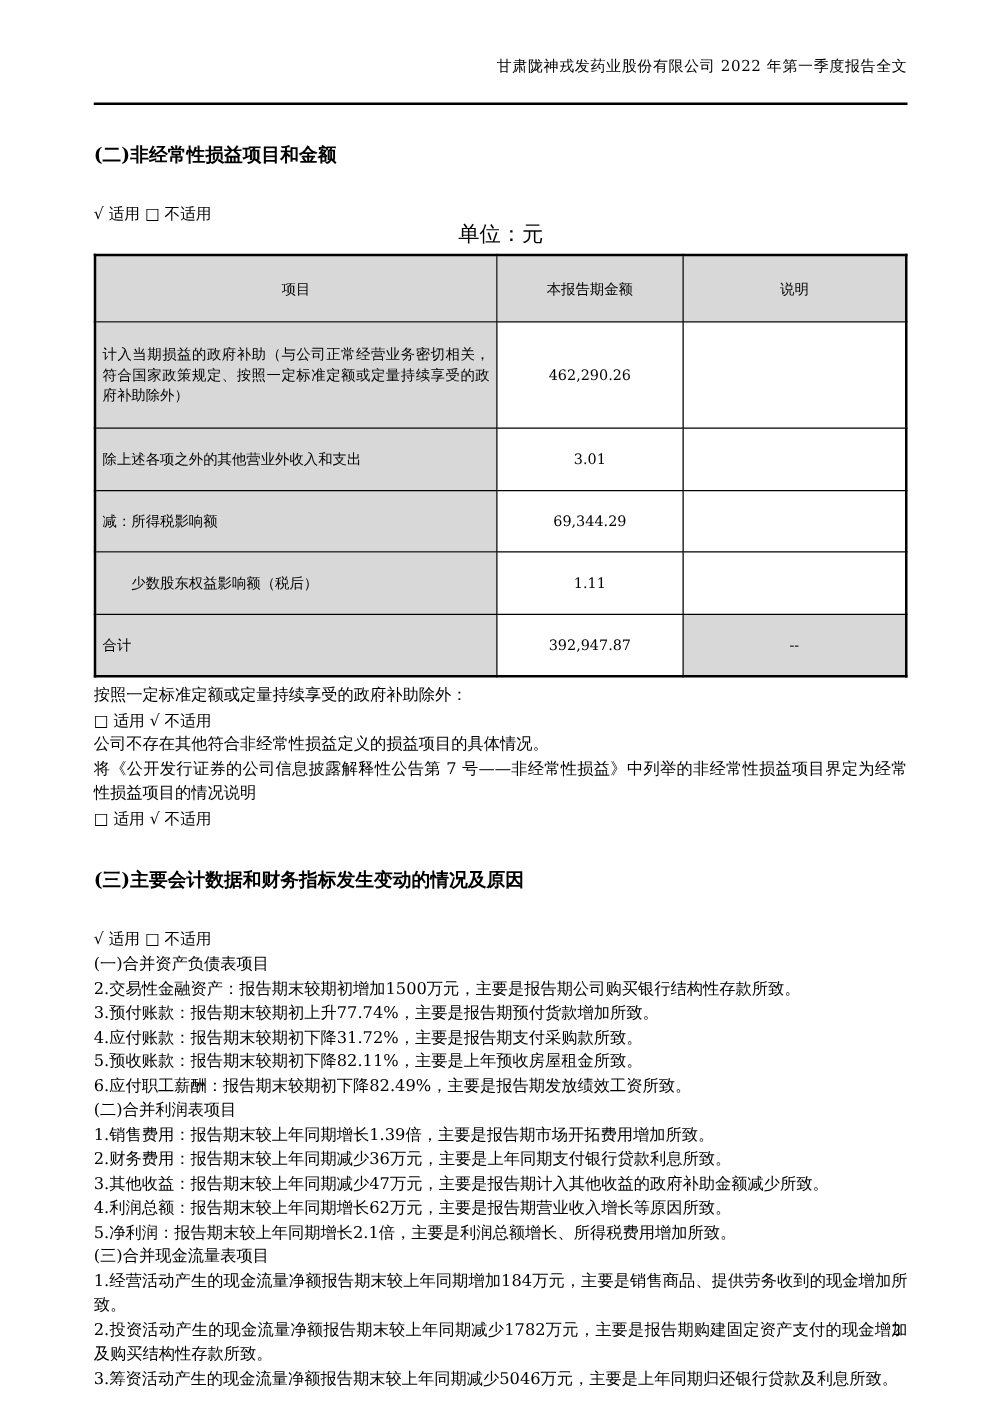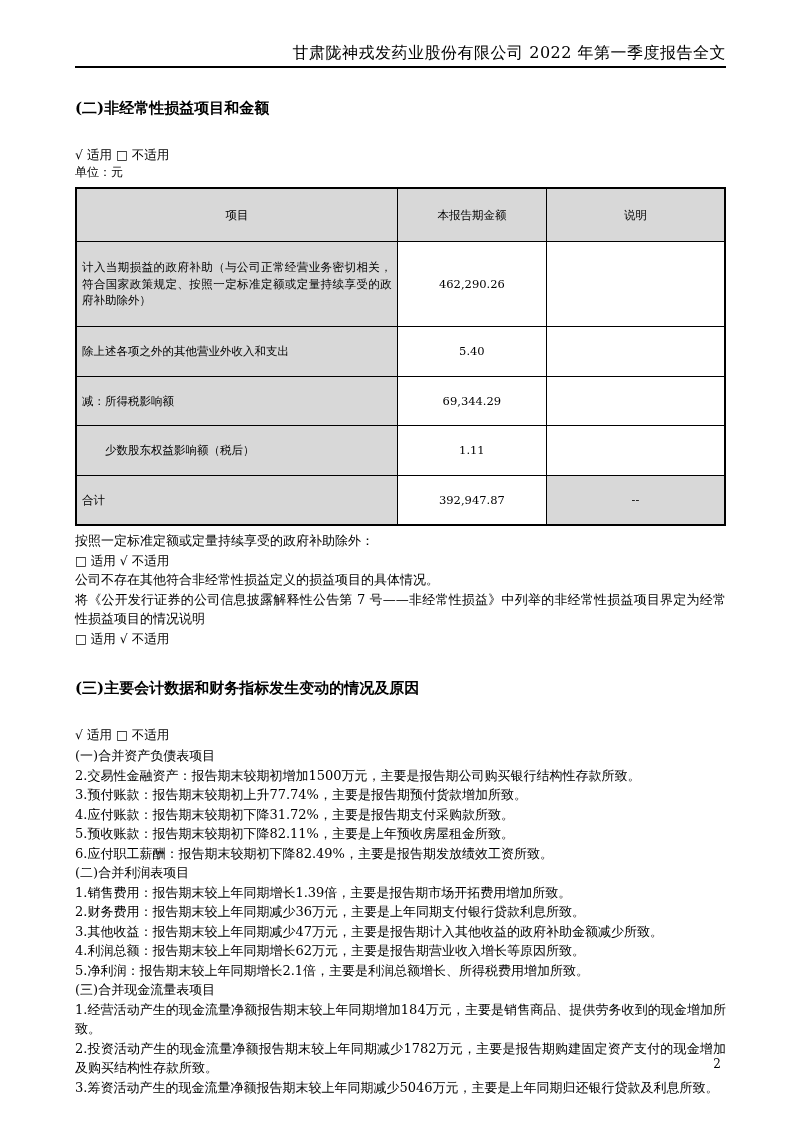--- a/index.html
+++ b/index.html
@@ -13,42 +13,42 @@
     color: #000;
     position: relative;
   }
   .page {
     box-sizing: border-box;
     width: 793px; height: 1122px;
     padding: 46px 67px 0 75px;
     position: relative;
   }
   .doc-header {
-    font-size: 16px;
+    font-size: 12px;
     line-height: 14px;
     text-align: right;
-    padding-bottom: 6px;
+    padding-bottom: 22px;
     border-bottom: 2px solid #000;
     letter-spacing: 0.5px;
   }
   h2.sec-heading {
     font-size: 15px;
     line-height: 20px;
     font-weight: bold;
     margin: 30px 0 0 0;
   }
   .applicability {
     font-size: 12.5px;
     line-height: 16px;
     margin-top: 29px;
   }
   .unit-label {
-    font-size: 12px;
+    font-size: 17px;
     line-height: 16px;
-    text-align: left;
+    text-align: center;
     margin-top: 1px;
     margin-bottom: 7px;
   }
   table.nr-table {
     width: 100%;
     border-collapse: collapse;
     border: 2px solid #000;
     table-layout: fixed;
     font-size: 11.5px;
   }
@@ -116,21 +116,21 @@
       </tr>
     </thead>
     <tbody>
       <tr>
         <td class="cell-item tall shade">计入当期损益的政府补助（与公司正常经营业务密切相关，符合国家政策规定、按照一定标准定额或定量持续享受的政府补助除外）</td>
         <td class="cell-amount">462,290.26</td>
         <td class="cell-note"></td>
       </tr>
       <tr>
         <td class="cell-item shade">除上述各项之外的其他营业外收入和支出</td>
-        <td class="cell-amount">5.40</td>
+        <td class="cell-amount">3.01</td>
         <td class="cell-note"></td>
       </tr>
       <tr>
         <td class="cell-item shade">减：所得税影响额</td>
         <td class="cell-amount">69,344.29</td>
         <td class="cell-note"></td>
       </tr>
       <tr>
         <td class="cell-item indent shade">少数股东权益影响额（税后）</td>
         <td class="cell-amount">1.11</td>

